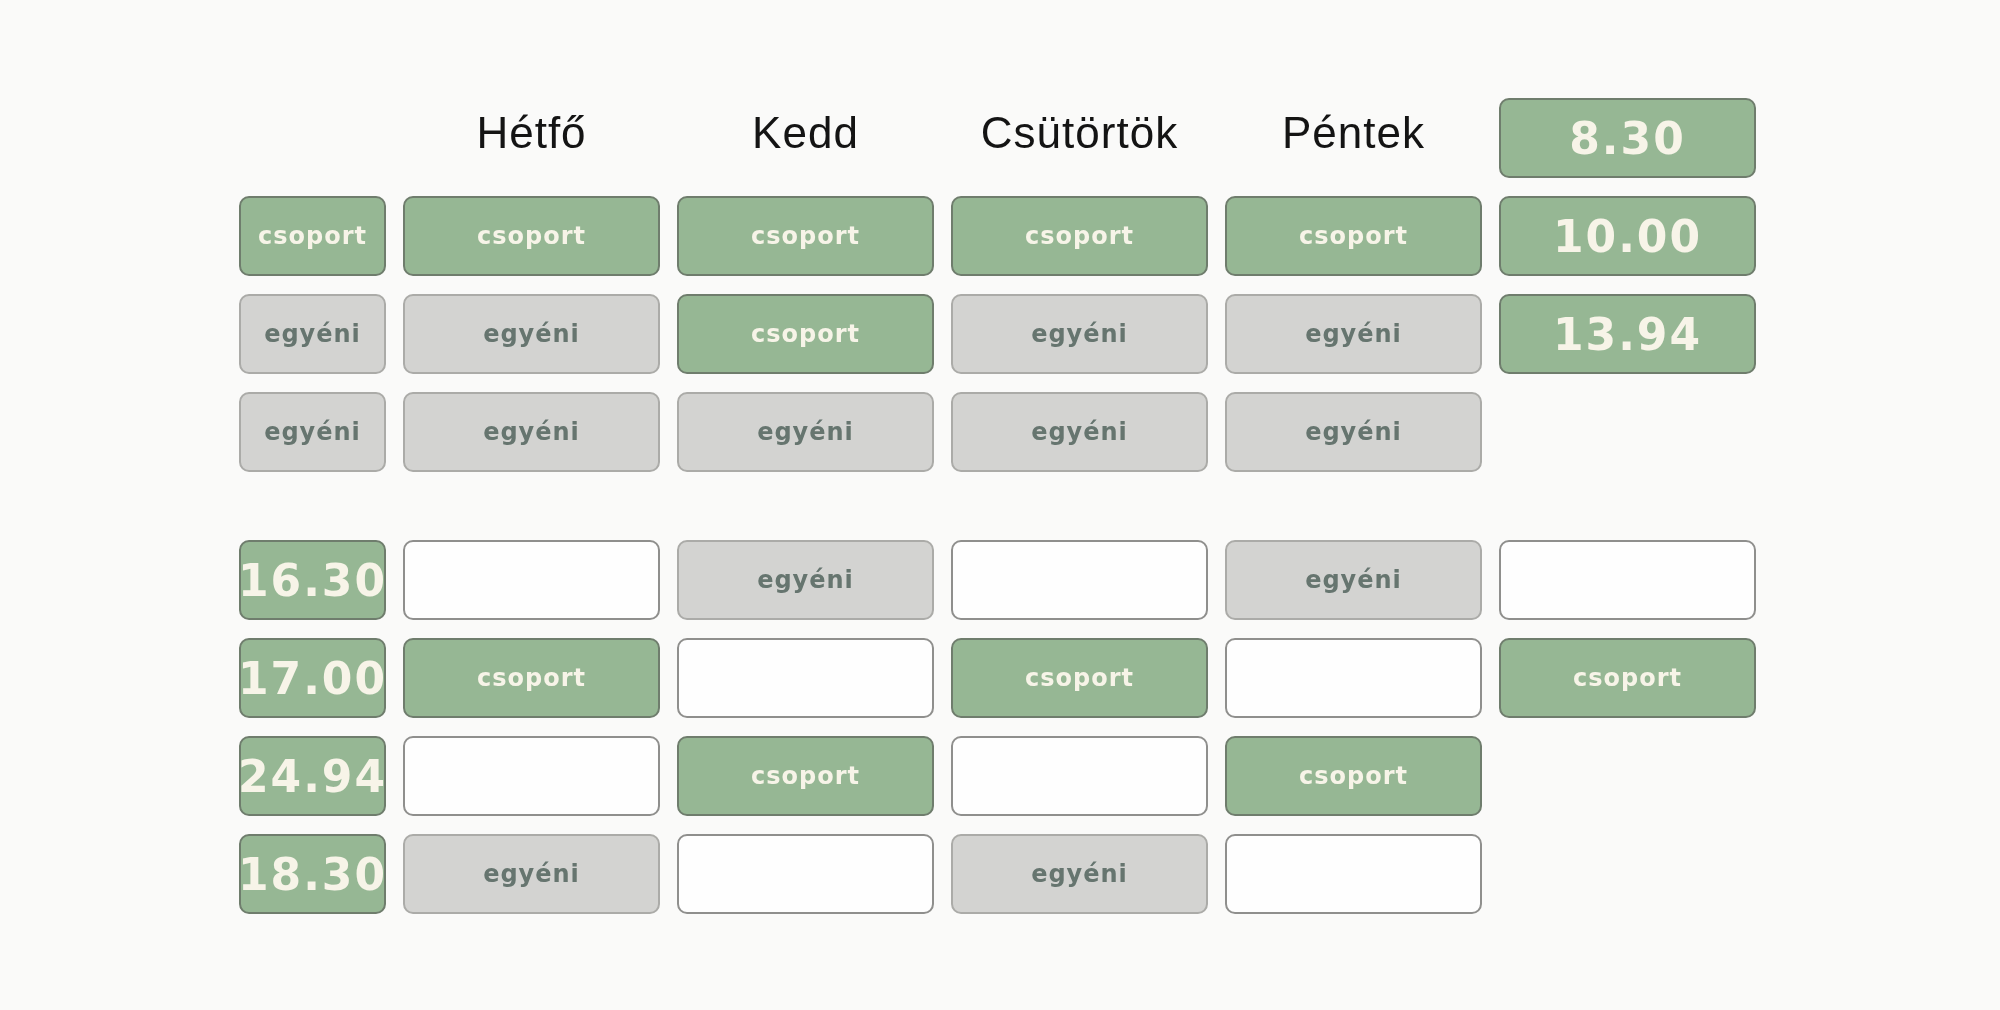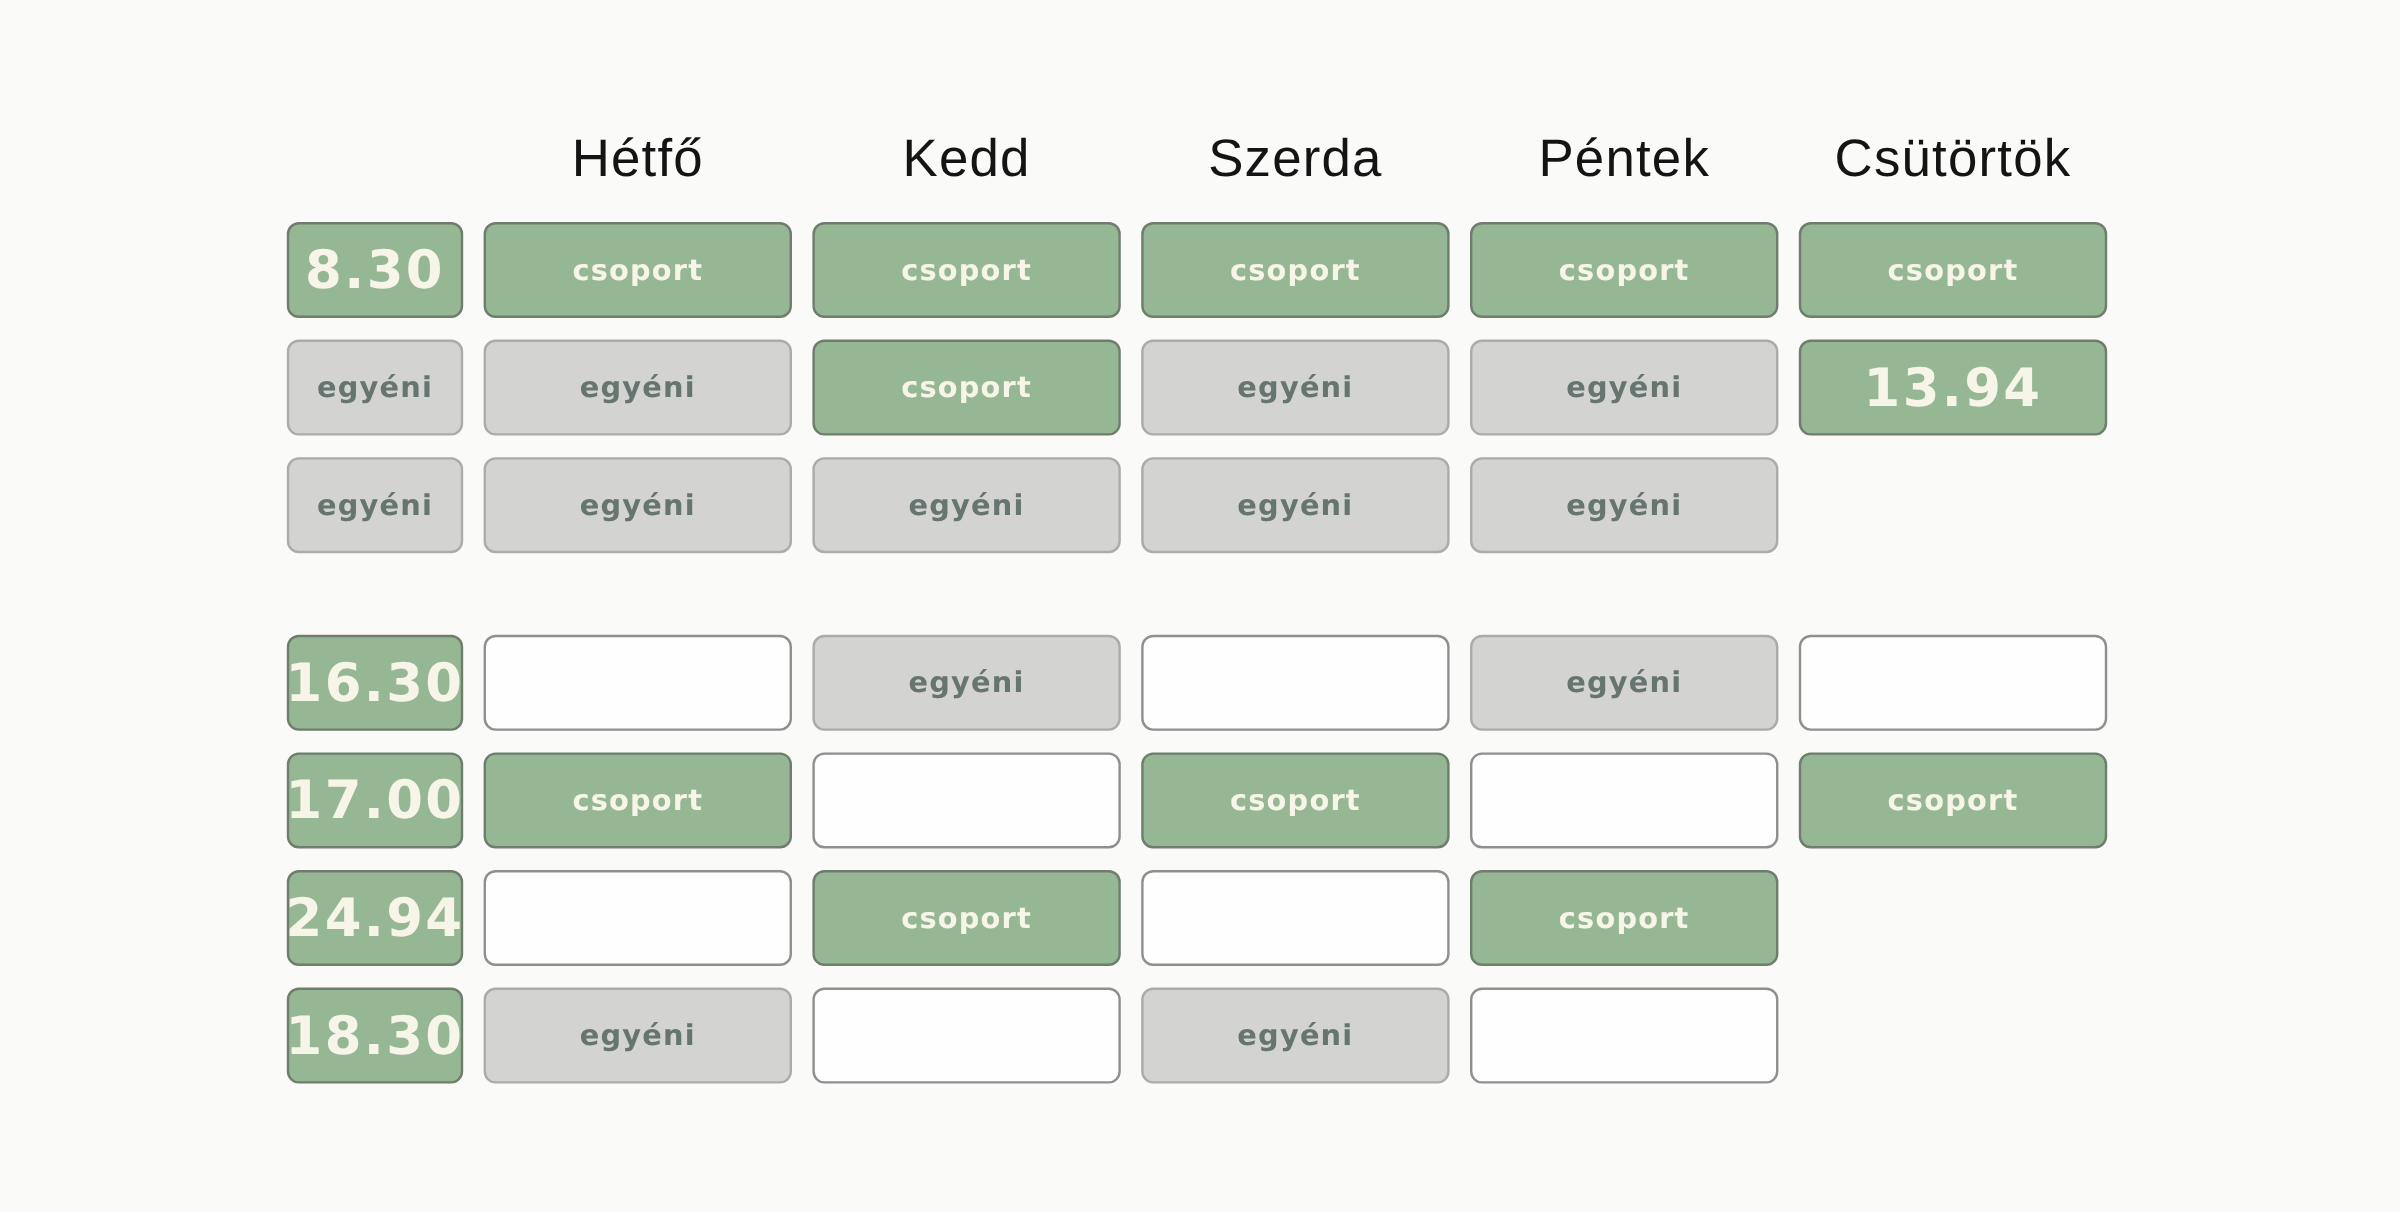--- a/index.html
+++ b/index.html
@@ -69,29 +69,29 @@
 </style>
 </head>
 <body>
 
 <div class="canvas">
   <div class="grid">
     <div class="corner"></div>
 
   <div class="day-header">Hétfő</div>
       <div class="day-header">Kedd</div>
-      <div class="day-header">Szerda</div>
+      <div class="day-header">Csütörtök</div>
       <div class="day-header">Péntek</div>
-      <div class="day-header">Csütörtök</div>
       <div class="slot time">8.30</div>
       <div class="slot group">csoport</div>
       <div class="slot group">csoport</div>
       <div class="slot group">csoport</div>
       <div class="slot group">csoport</div>
       <div class="slot group">csoport</div>
+      <div class="slot time">10.00</div>
       <div class="slot individual">egyéni</div>
       <div class="slot individual">egyéni</div>
       <div class="slot group">csoport</div>
       <div class="slot individual">egyéni</div>
       <div class="slot individual">egyéni</div>
       <div class="slot time">13.94</div>
       <div class="slot individual">egyéni</div>
       <div class="slot individual">egyéni</div>
       <div class="slot individual">egyéni</div>
       <div class="slot individual">egyéni</div>

